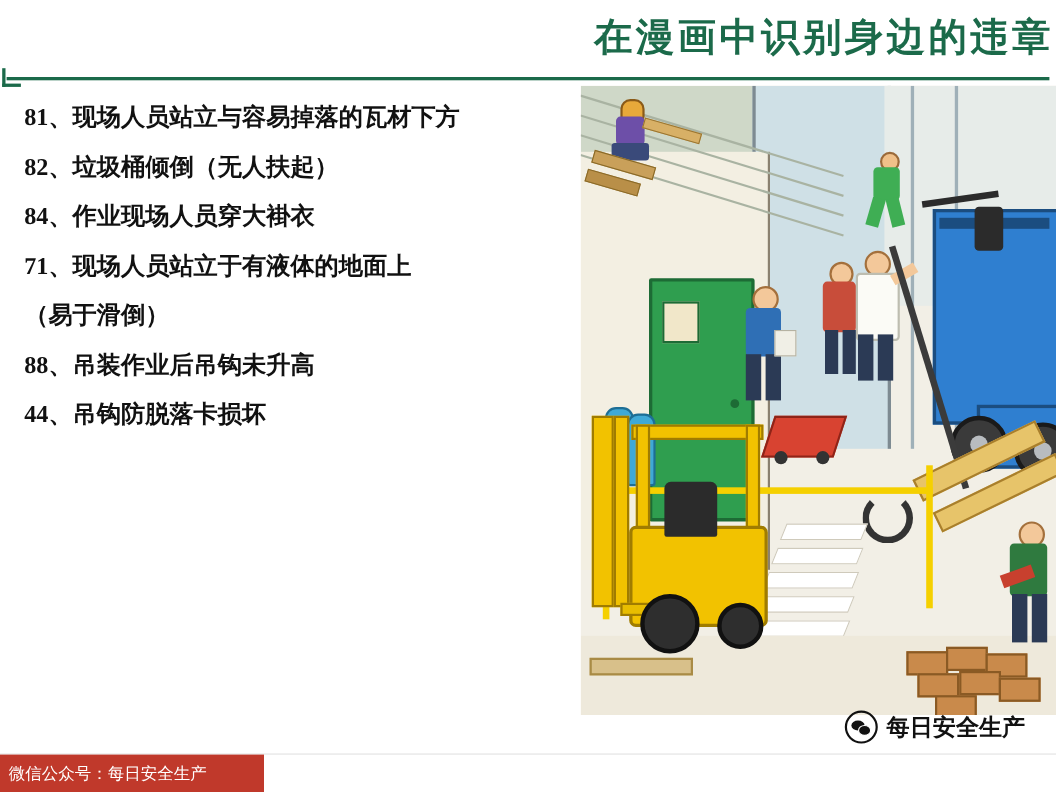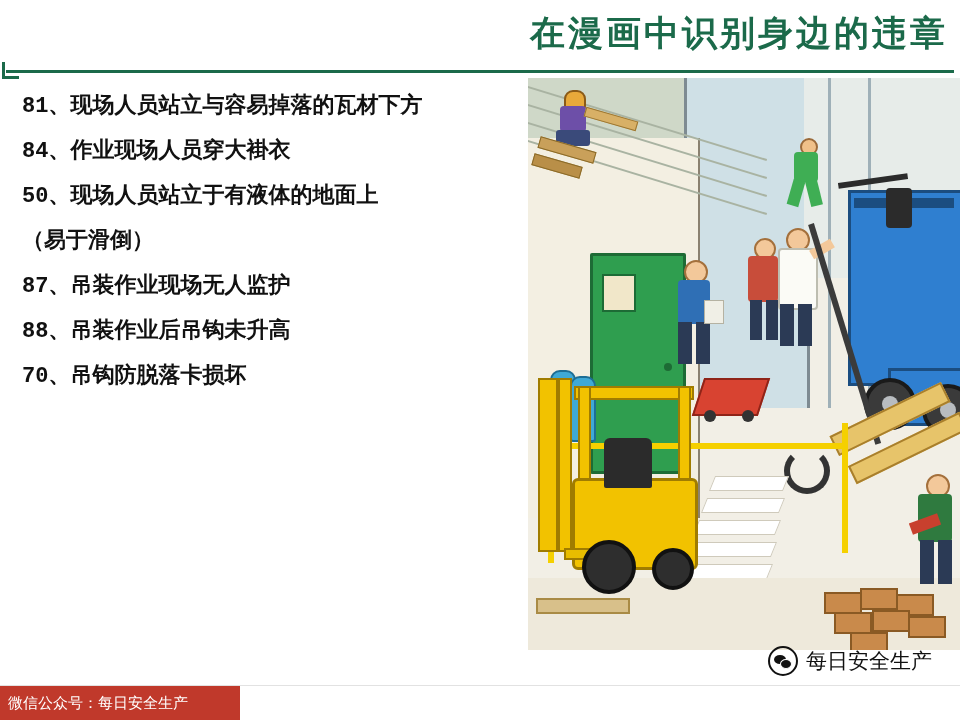--- a/index.html
+++ b/index.html
@@ -24,21 +24,21 @@
   
   .header {
     position: absolute;
     left: 0;
     top: 0;
     width: 960px;
     height: 72px;
   }
   .header-title {
     position: absolute;
-    right: 12px;
+    right: 2px;
     top: 10px;
     font-family: Liberation Serif, serif;
     font-weight: bold;
     font-size: 35px;
     letter-spacing: 3px;
     color: #1b6a4a;
     white-space: nowrap;
   }
   .header-rule {
     position: absolute;
@@ -58,21 +58,21 @@
     border-bottom: 3px solid #1b6a4a;
   }
   
   .list {
     position: absolute;
     left: 22px;
     top: 84px;
     width: 510px;
   }
   .list-item {
-    font-family: Liberation Mono, monospace;
+    font-family: Liberation Serif, serif;
     font-weight: bold;
     font-size: 22px;
     line-height: 45px;
     color: #111111;
     white-space: nowrap;
     letter-spacing: 0px;
   }
   
   .illus {
     position: absolute;
@@ -289,45 +289,45 @@
     content: "";
     position: absolute;
     left: 10px; top: 11px;
     width: 10px; height: 8px;
     border-radius: 50%;
     background: #111;
     border: 1px solid #fff;
   }
   .wechat-text {
     font-family: "DejaVu Serif", serif;
-    font-weight: normal;
+    font-weight: bold;
     font-size: 21px;
     color: #111;
     white-space: nowrap;
   }
 </style>
 </head>
 <body>
 
 <div class="slide">
 
   <div class="header">
     <div class="header-title">在漫画中识别身边的违章</div>
     <div class="header-rule"></div>
     <div class="header-rule-cap"></div>
   </div>
 
   <div class="list">
     <div class="list-item">81、现场人员站立与容易掉落的瓦材下方</div>
+    <div class="list-item">82、垃圾桶倾倒（无人扶起）</div>
     <div class="list-item">84、作业现场人员穿大褂衣</div>
-    <div class="list-item">50、现场人员站立于有液体的地面上</div>
+    <div class="list-item">71、现场人员站立于有液体的地面上</div>
     <div class="list-item">（易于滑倒）</div>
-    <div class="list-item">87、吊装作业现场无人监护</div>
     <div class="list-item">88、吊装作业后吊钩未升高</div>
-    <div class="list-item">70、吊钩防脱落卡损坏</div>
+    <div class="list-item">44、吊钩防脱落卡损坏</div>
   </div>
 
   <div class="illus">
 
     <div class="il roof-band"></div>
     <div class="il roof-slant"></div>
     <div class="il wall-panel"></div>
     <div class="il wall-panel2"></div>
     <div class="il wall-stripe" style="left:300px;"></div>
     <div class="il wall-stripe" style="left:340px;"></div>

